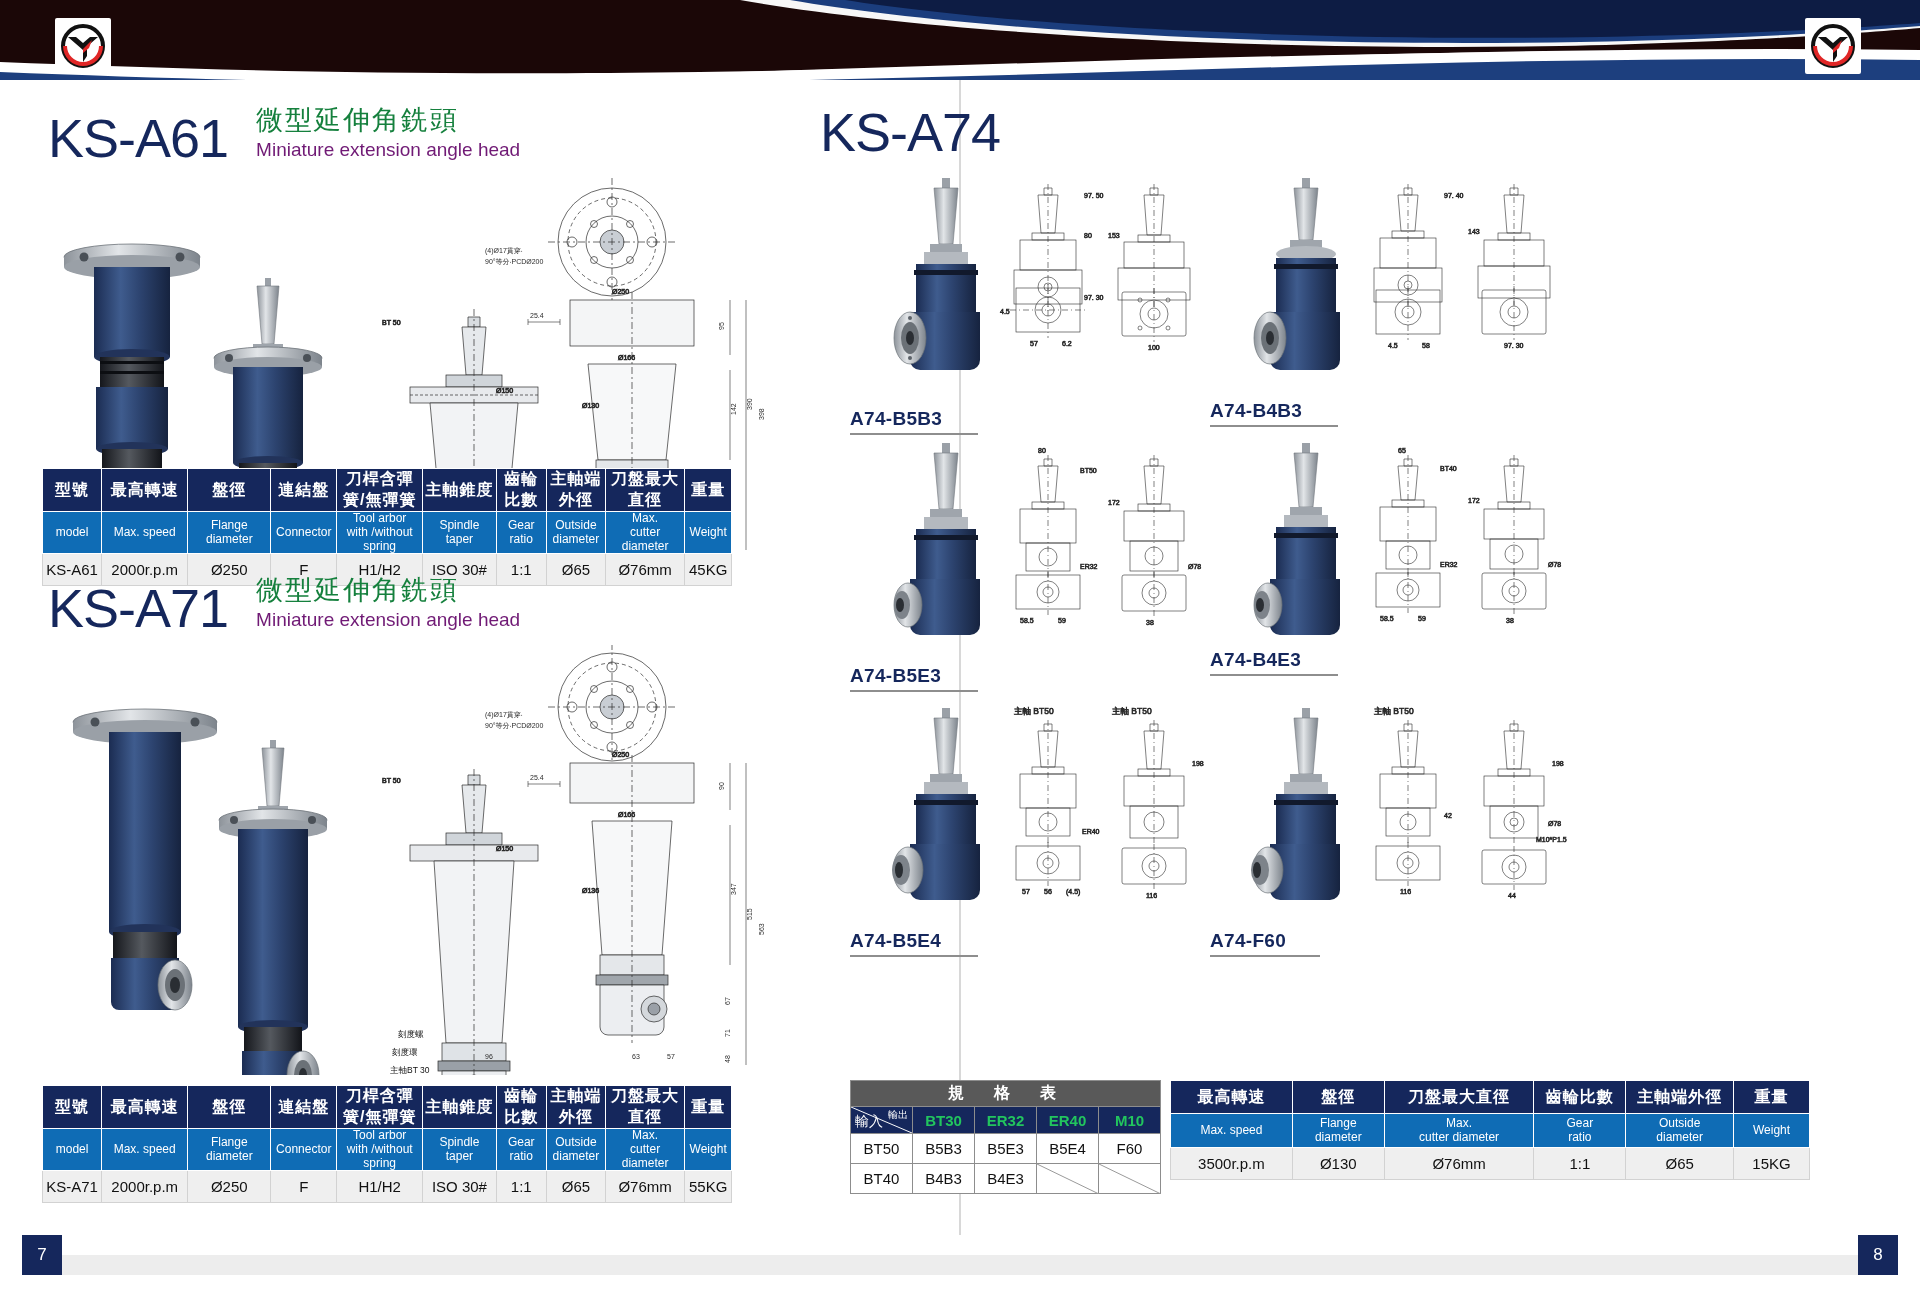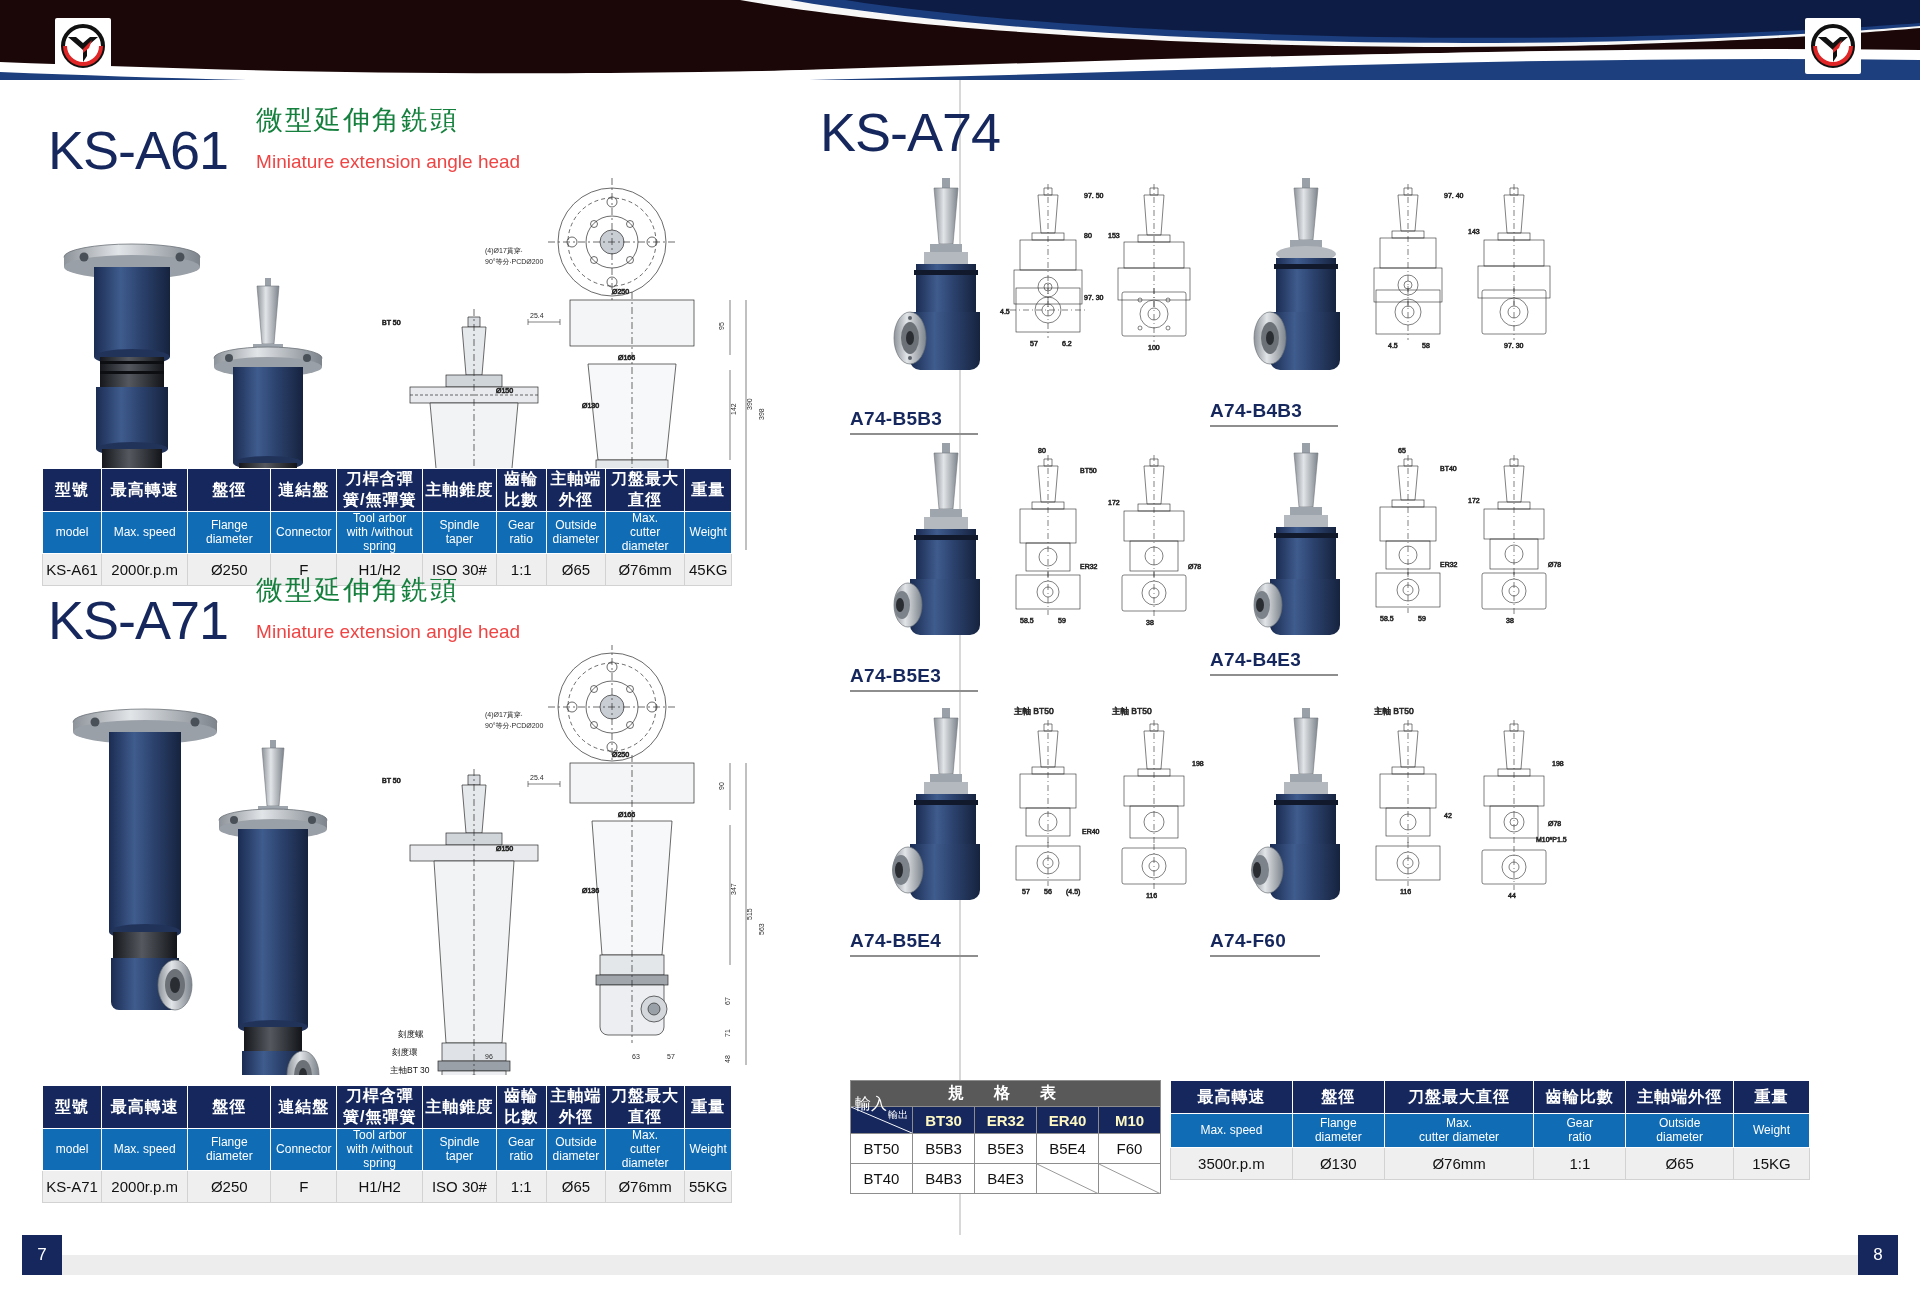--- a/index.html
+++ b/index.html
@@ -35,21 +35,21 @@
   .side-right { left:960px; width:960px; }
 
   
   .sec-title { position:absolute; display:flex; align-items:flex-end; }
   .model-code {
     font-size: 54px; font-weight: 400; color:#15275c; letter-spacing:-1px;
     line-height: 1; font-family:"Liberation Sans", sans-serif;
   }
   .title-text { margin-left: 28px; padding-bottom:2px; }
   .title-cn { font-size: 27px; color:#15803d; letter-spacing:2px; line-height:1.15; }
-  .title-en { font-size: 19px; color:#ef4444; line-height:1.3; margin-top:14px; }
+  .title-en { font-size: 19px; color:#701a75; line-height:1.3; margin-top:2px; }
 
   
   .art { position:absolute; }
   .dim-text { font-size:7px; fill:#2b2b2b; font-family:"Liberation Sans",sans-serif; }
   .cn-note { font-size:8.5px; fill:#111; font-family:"Liberation Sans",sans-serif; }
 
   
   table.spec { border-collapse: collapse; position:absolute; }
   table.spec th, table.spec td {
     border: 1px solid #ffffff; text-align:center; vertical-align:middle;
@@ -69,27 +69,27 @@
   }
 
   
   table.xref { border-collapse:collapse; position:absolute; }
   table.xref td, table.xref th { border:1px solid #8d8d8d; text-align:center; }
   table.xref .xtitle {
     background:#595959; color:#fff; font-size:16px; font-weight:700;
     height:26px; letter-spacing:7px;
   }
   table.xref .xhead {
-    background:#15275c; color:#fef9c3; font-size:15px; font-weight:700; height:27px;
+    background:#15275c; color:#22c55e; font-size:15px; font-weight:700; height:27px;
   }
   table.xref .corner {
     background:#15275c; color:#fff; position:relative; width:62px; height:27px;
   }
   table.xref .corner .out { position:absolute; right:4px; top:1px; font-size:10px; }
-  table.xref .corner .in  { position:absolute; left:4px; bottom:18px; font-size:16px; }
+  table.xref .corner .in  { position:absolute; left:4px; bottom:2px; font-size:14px; }
   table.xref .corner .slash {
     position:absolute; left:0; top:0; width:100%; height:100%;
   }
   table.xref .xcell { background:#fff; color:#111; font-size:15px; height:30px; width:62px; }
   table.xref .xcell.empty { position:relative; }
   table.xref .xcell.empty svg { position:absolute; left:0; top:0; }
 
   
   .part-label {
     position:absolute; font-size:19px; font-weight:700; color:#15275c;

